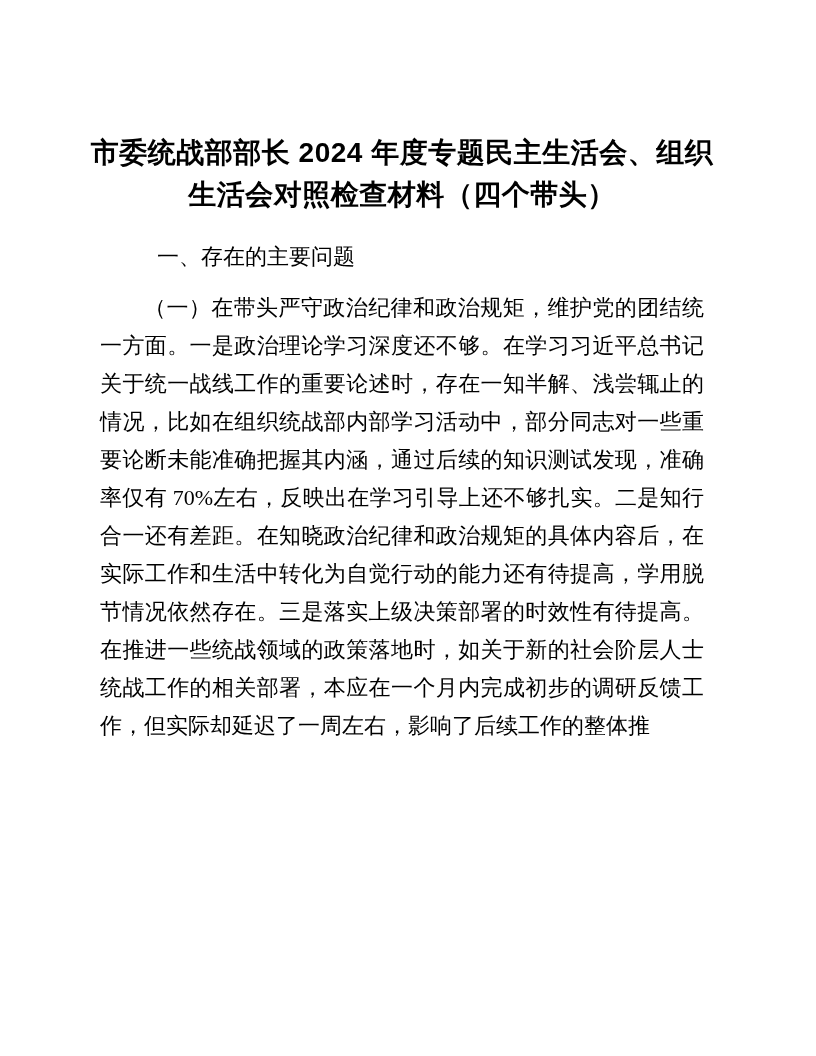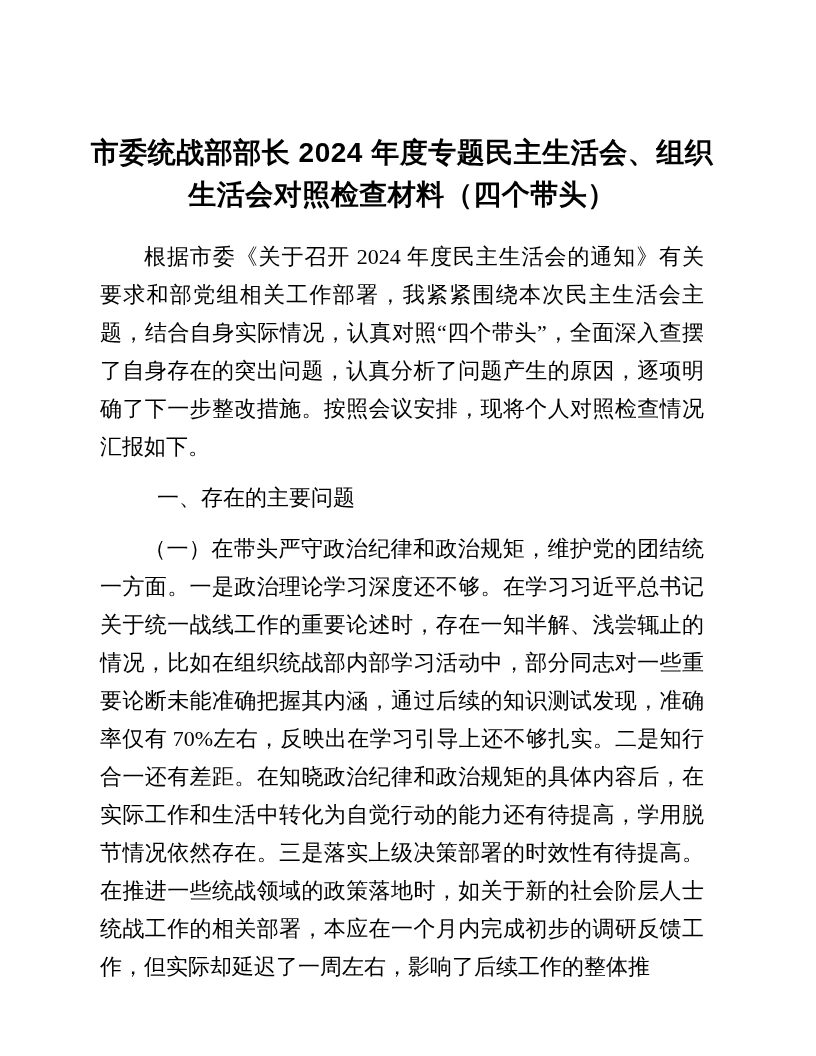--- a/index.html
+++ b/index.html
@@ -46,18 +46,17 @@
     color: #000000;
     text-indent: 2em;
   }
 </style>
 </head>
 <body>
 
 <div class="page">
   <h1 class="doc-title">市委统战部部长 2024 年度专题民主生活会、组织生活会对照检查材料（四个带头）</h1>
 
-  <p class="para">根据市委《关于召开 2024 年度民主生活会的通知》有关要求和部党组相关工作部署，我紧紧围绕本次民主生活会主题，结合自身实际情况，认真对照“四个带头”，全面深入查摆了自身存在的突出问题，认真分析了问题产生的原因，逐项明确了下一步整改措施。按照会议安排，现将个人对照检查情况汇报如下。</p>
 
   <p class="section-heading">一、存在的主要问题</p>
 
   <p class="para">（一）在带头严守政治纪律和政治规矩，维护党的团结统一方面。一是政治理论学习深度还不够。在学习习近平总书记关于统一战线工作的重要论述时，存在一知半解、浅尝辄止的情况，比如在组织统战部内部学习活动中，部分同志对一些重要论断未能准确把握其内涵，通过后续的知识测试发现，准确率仅有 70%左右，反映出在学习引导上还不够扎实。二是知行合一还有差距。在知晓政治纪律和政治规矩的具体内容后，在实际工作和生活中转化为自觉行动的能力还有待提高，学用脱节情况依然存在。三是落实上级决策部署的时效性有待提高。在推进一些统战领域的政策落地时，如关于新的社会阶层人士统战工作的相关部署，本应在一个月内完成初步的调研反馈工作，但实际却延迟了一周左右，影响了后续工作的整体推</p>
 </div>
 
 </body></html>

